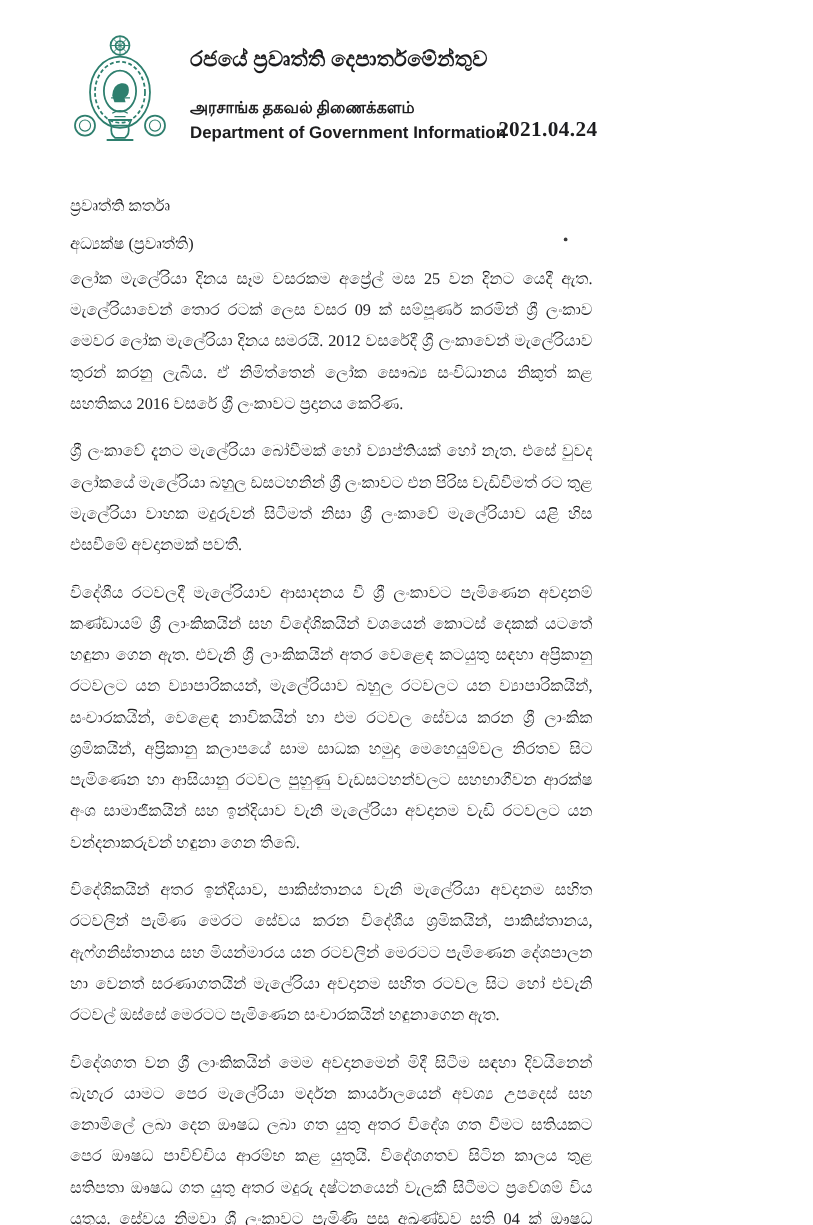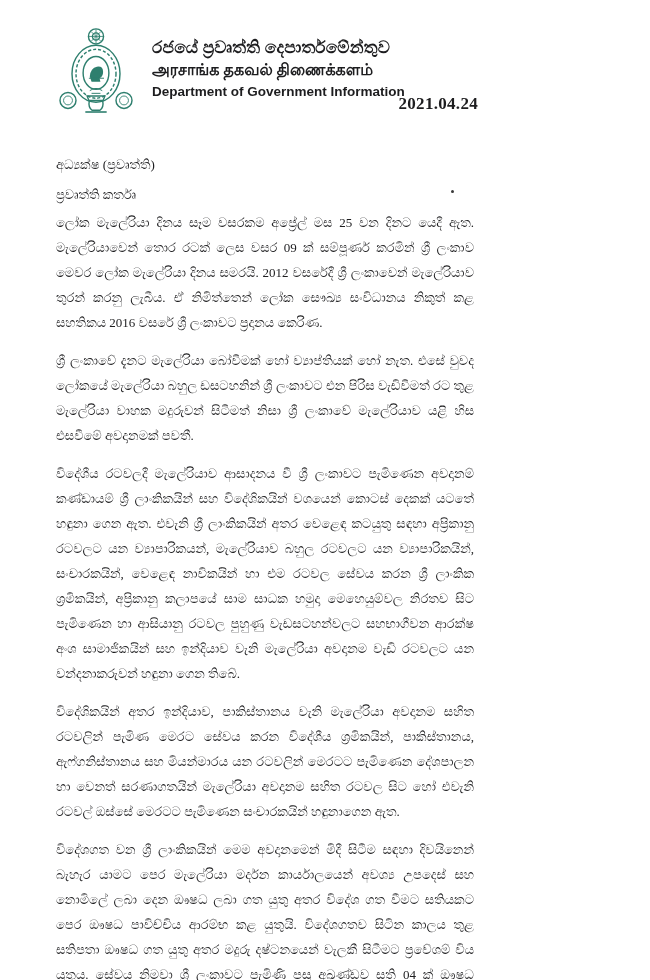--- a/index.html
+++ b/index.html
@@ -36,23 +36,23 @@
   .dept-block {
     margin-left: 16px;
     padding-top: 12px;
   }
   .dept-si {
     font-size: 17px;
     font-weight: bold;
     letter-spacing: 0.2px;
   }
   .dept-ta {
-    font-size: 16px;
+    font-size: 13px;
     font-weight: bold;
-    margin-top: 3px;
+    margin-top: 20px;
   }
   .dept-en {
     font-family: "Liberation Sans", sans-serif;
     font-size: 13.5px;
     font-weight: bold;
     margin-top: 3px;
   }
   .doc-date {
     position: absolute;
     top: 94px;
@@ -132,22 +132,22 @@
     <div class="dept-block">
       <div class="dept-si">රජයේ ප්‍රවෘත්ති දෙපාර්තමේන්තුව</div>
       <div class="dept-ta">அரசாங்க தகவல் திணைக்களம்</div>
       <div class="dept-en">Department of Government Information</div>
     </div>
   </div>
 
   <div class="doc-date">2021.04.24</div>
 
   <div class="recipients">
+    <div>ප්‍රවෘත්ති කර්තෘ</div>
     <div>අධ්‍යක්ෂ (ප්‍රවෘත්ති)</div>
-    <div>ප්‍රවෘත්ති කර්තෘ</div>
   </div>
 
   <div class="stray-dot"></div>
 
 
   <div class="doc-body">
     <p>ලෝක මැලේරියා දිනය සෑම වසරකම අප්‍රේල් මස 25 වන දිනට යෙදී ඇත. මැලේරියාවෙන් තොර රටක් ලෙස වසර 09 ක් සම්පූර්ණ කරමින් ශ්‍රී ලංකාව මෙවර ලෝක මැලේරියා දිනය සමරයි. 2012 වසරේදී ශ්‍රී ලංකාවෙන් මැලේරියාව තුරන් කරනු ලැබීය. ඒ නිමිත්තෙන් ලෝක සෞඛ්‍ය සංවිධානය නිකුත් කළ සහතිකය 2016 වසරේ ශ්‍රී ලංකාවට ප්‍රදානය කෙරිණ.</p>
     <p>ශ්‍රී ලංකාවේ දැනට මැලේරියා බෝවීමක් හෝ ව්‍යාප්තියක් හෝ නැත. එසේ වුවද ලෝකයේ මැලේරියා බහුල ඩසටහනින් ශ්‍රී ලංකාවට එන පිරිස වැඩිවීමත් රට තුළ මැලේරියා වාහක මදුරුවන් සිටීමත් නිසා ශ්‍රී ලංකාවේ මැලේරියාව යළි හිස එසවීමේ අවදානමක් පවතී.</p>
     <p>විදේශීය රටවලදී මැලේරියාව ආසාදනය වී ශ්‍රී ලංකාවට පැමිණෙන අවදානම් කණ්ඩායම් ශ්‍රී ලාංකිකයින් සහ විදේශිකයින් වශයෙන් කොටස් දෙකක් යටතේ හඳුනා ගෙන ඇත.  එවැනි ශ්‍රී ලාංකිකයින් අතර වෙළෙඳ කටයුතු සඳහා අප්‍රිකානු රටවලට යන ව්‍යාපාරිකයන්, මැලේරියාව බහුල රටවලට යන ව්‍යාපාරිකයින්, සංචාරකයින්, වෙළෙඳ නාවිකයින් හා එම රටවල සේවය කරන ශ්‍රී ලාංකික ශ්‍රමිකයින්, අප්‍රිකානු කලාපයේ සාම සාධක හමුදා මෙහෙයුම්වල නිරතව සිට පැමිණෙන හා ආසියානු රටවල පුහුණු වැඩසටහන්වලට සහභාගීවන ආරක්ෂ අංශ සාමාජිකයින් සහ ඉන්දියාව වැනි මැලේරියා අවදානම වැඩි රටවලට යන වන්දනාකරුවන් හඳුනා ගෙන තිබේ.</p>
     <p>විදේශිකයින් අතර ඉන්දියාව, පාකිස්තානය වැනි මැලේරියා අවදානම සහිත රටවලින් පැමිණ මෙරට සේවය කරන විදේශීය ශ්‍රමිකයින්, පාකිස්තානය, ඇෆ්ගනිස්තානය සහ මියන්මාරය යන රටවලින් මෙරටට පැමිණෙන  දේශපාලන හා වෙනත් සරණාගතයින් මැලේරියා අවදානම සහිත රටවල සිට හෝ එවැනි රටවල් ඔස්සේ මෙරටට පැමිණෙන සංචාරකයින් හඳුනාගෙන ඇත.</p>

